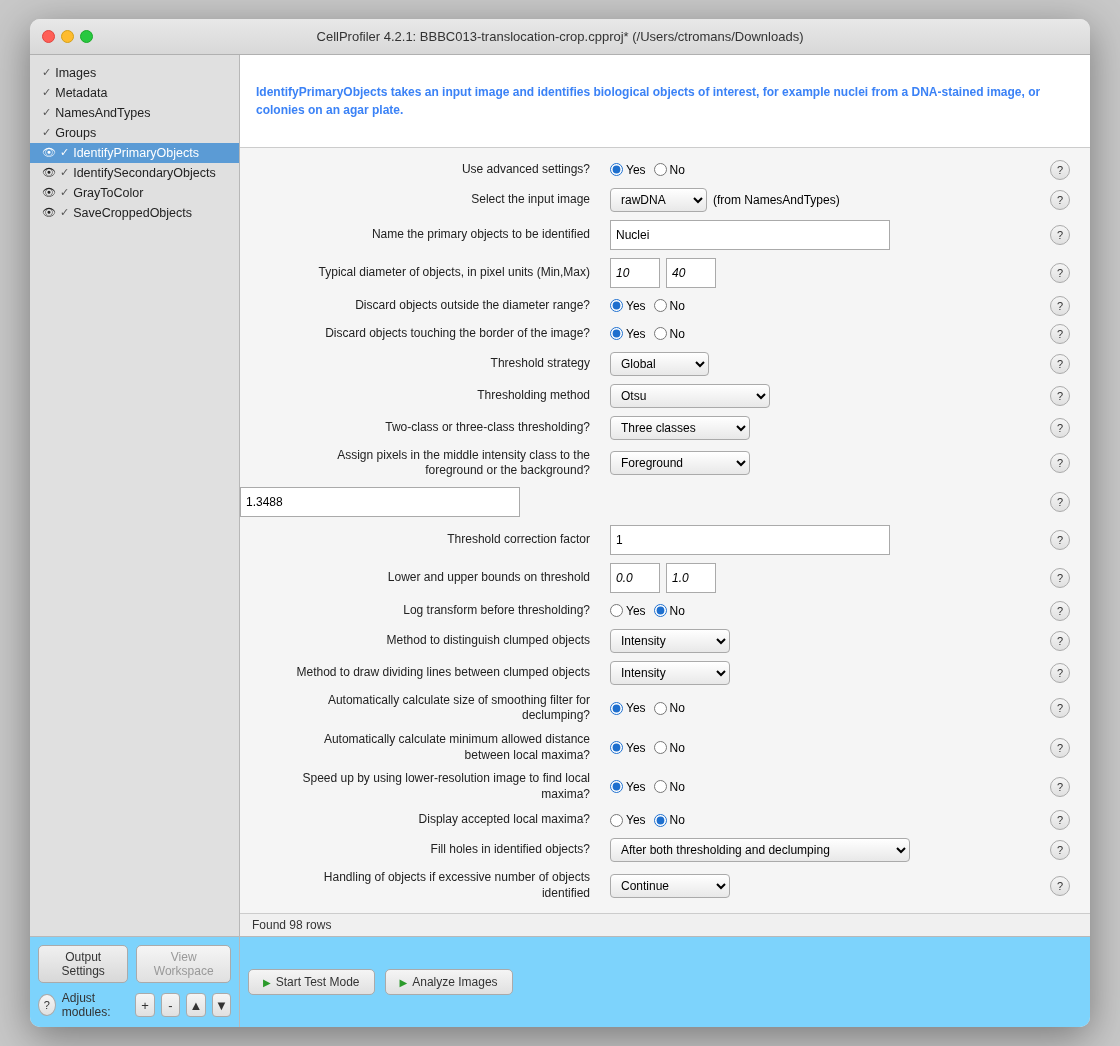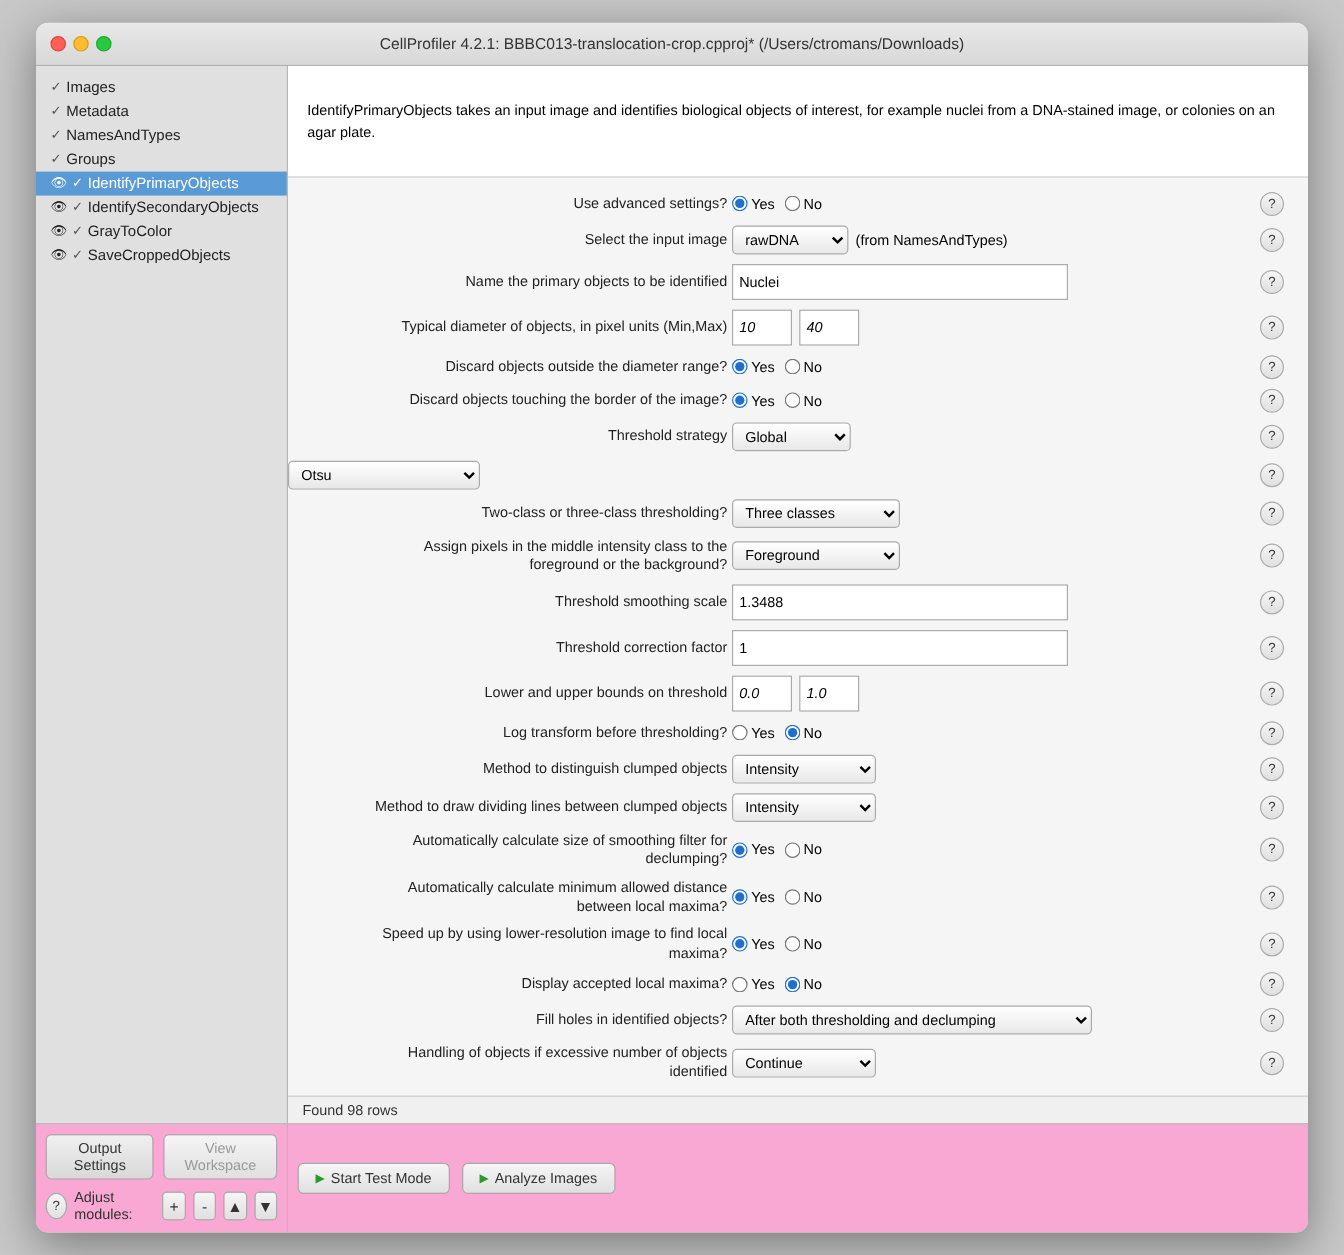--- a/index.html
+++ b/index.html
@@ -93,39 +93,40 @@
       display: flex;
       flex-direction: column;
       background: #f5f5f5;
       overflow-y: auto;
     }
     .description-box {
       background: white;
       border-bottom: 1px solid #ccc;
       padding: 28px 16px;
       font-size: 12px;
-      color: #000000;
+      color: #3b82f6;
       line-height: 1.5;
       min-height: 70px;
+      font-weight: bold;
     }
     .settings-area {
       flex: 1;
       padding: 8px 0;
       overflow-y: auto;
     }
     .settings-row {
       display: flex;
       align-items: center;
       padding: 4px 12px 4px 0;
       min-height: 28px;
     }
     .settings-label {
       text-align: right;
       flex: 0 0 370px;
-      padding-right: 4px;
+      padding-right: 20px;
       font-size: 12px;
       color: #222;
       line-height: 1.3;
     }
     .settings-control {
       flex: 1;
       display: flex;
       align-items: center;
       gap: 6px;
     }
@@ -409,20 +410,21 @@
             <select class="dropdown">
               <option>Global</option>
               <option>Adaptive</option>
               <option>Manual</option>
             </select>
           </div>
           <button class="help-btn">?</button>
         </div>
 
         <div class="settings-row">
+          <div class="settings-label">Thresholding method</div>
           <div class="settings-control">
             <select class="dropdown" style="width:160px">
               <option>Otsu</option>
               <option>Minimum Cross Entropy</option>
               <option>Robust Background</option>
             </select>
           </div>
           <button class="help-btn">?</button>
         </div>
 
@@ -442,21 +444,20 @@
           <div class="settings-control">
             <select class="dropdown" style="width:140px">
               <option selected="">Foreground</option>
               <option>Background</option>
             </select>
           </div>
           <button class="help-btn">?</button>
         </div>
 
         <div class="settings-row">
-          <div class="settings-label">Threshold smoothing scale</div>
           <div class="settings-control">
             <input type="text" class="text-input text-input-wide" value="1.3488" style="">
           </div>
           <button class="help-btn">?</button>
         </div>
 
         <div class="settings-row">
           <div class="settings-label">Threshold correction factor</div>
           <div class="settings-control">
             <input type="text" class="text-input text-input-wide" value="1" style="">
@@ -597,21 +598,21 @@
         </div>
 
       </div>
 
       <div class="found-rows">
         <span>Found 98 rows</span>
       </div>
     </div>
   </div>
 
-  <div style="display:flex; background:#f9a8d4; border-top:1px solid #b8b8b8;">
+  <div style="display:flex; background:#7dd3fc; border-top:1px solid #b8b8b8;">
     <div style="width:210px; border-right:1px solid #b8b8b8; padding:8px;">
       <div style="display:flex; gap:8px; margin-bottom:8px;">
         <button class="footer-btn active-btn">Output Settings</button>
         <button class="footer-btn inactive-btn">View Workspace</button>
       </div>
       <div style="display:flex; align-items:center; gap:6px;">
         <button class="footer-question">?</button>
         <span class="adjust-label">Adjust modules:</span>
         <button class="icon-btn">+</button>
         <button class="icon-btn">-</button>

